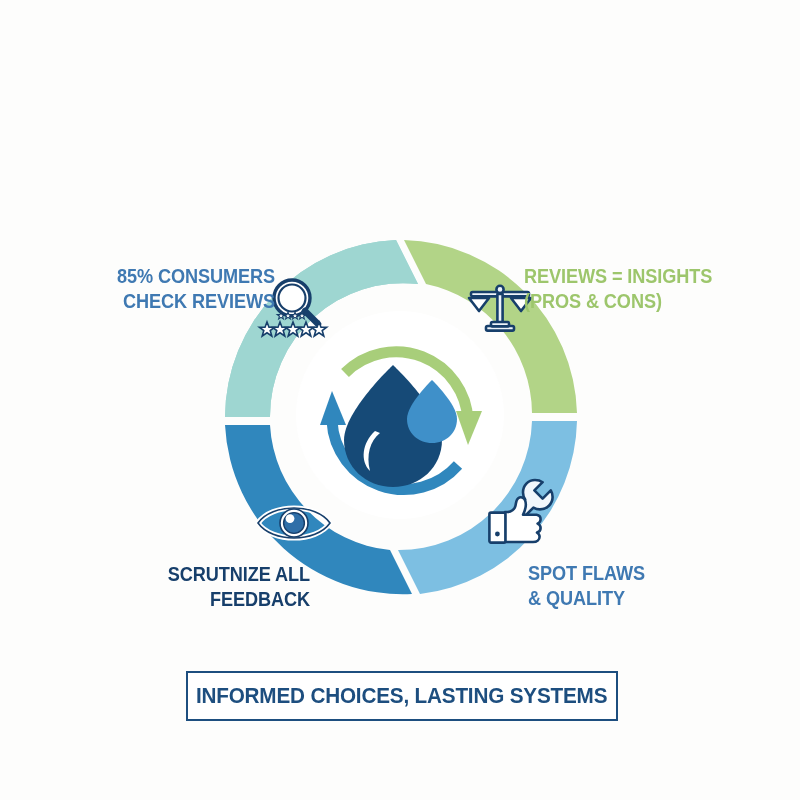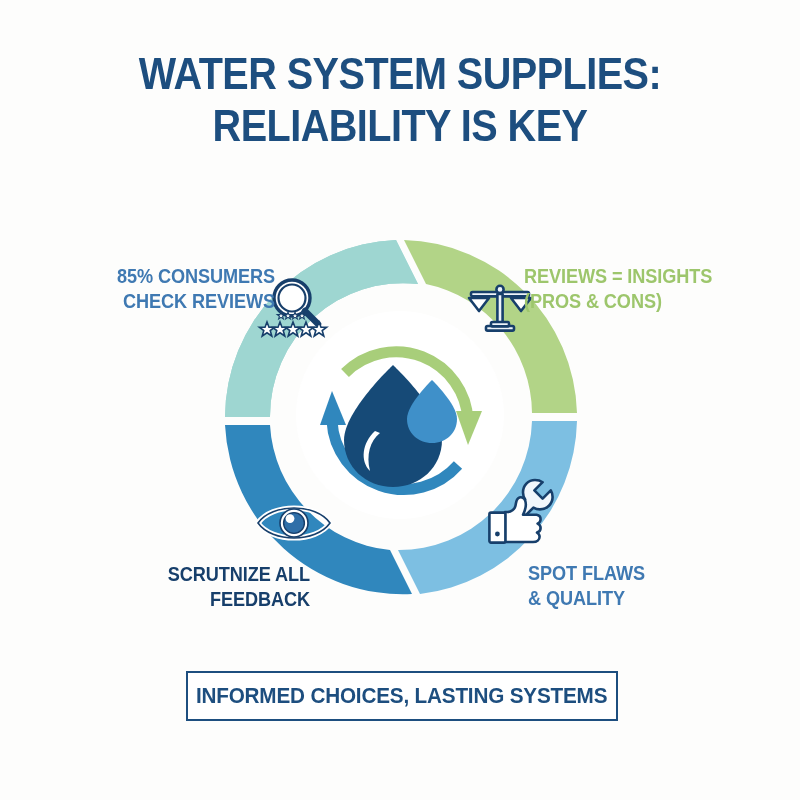--- a/index.html
+++ b/index.html
@@ -121,24 +121,20 @@
   #icon-magnifier { left: 256px; top: 276px; }
   #icon-scale     { left: 466px; top: 281px; }
   #icon-wrench    { left: 487px; top: 476px; }
   #icon-eye       { left: 254px; top: 498px; }
 </style>
 </head>
 <body>
 
 <div id="infographic">
 
-  <div id="title-block">
-    <div class="title-line">WATER SYSTEM SUPPLIES:</div>
-    <div class="title-line">RELIABILITY IS KEY</div>
-  </div>
 
   <div id="wheel-area">
     <svg id="wheel-svg" width="440" height="400" viewBox="0 0 440 400">
       <defs>
 
         <clipPath id="clipTL">
           <path d="M 220,0
                    L 220,0
                    A 175,175 0 0 0 45,200
                    L 113,200

